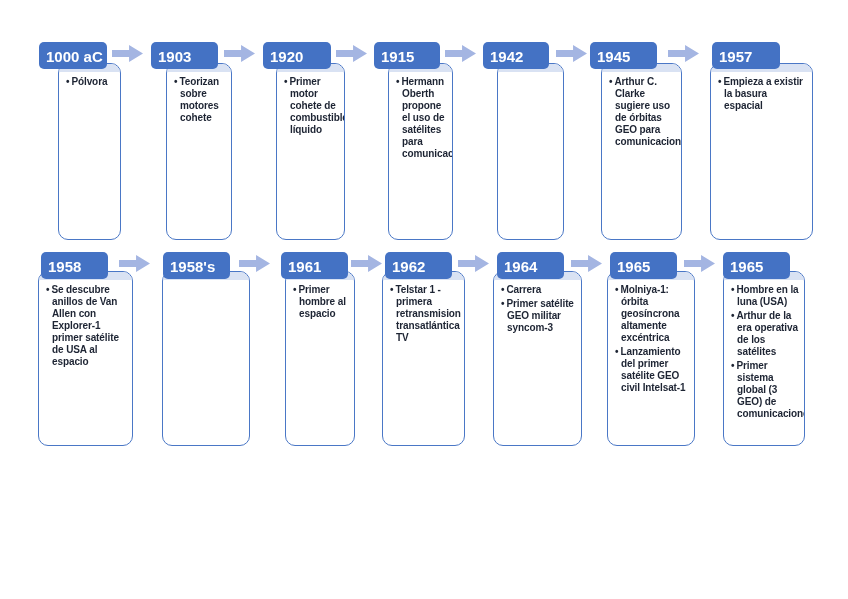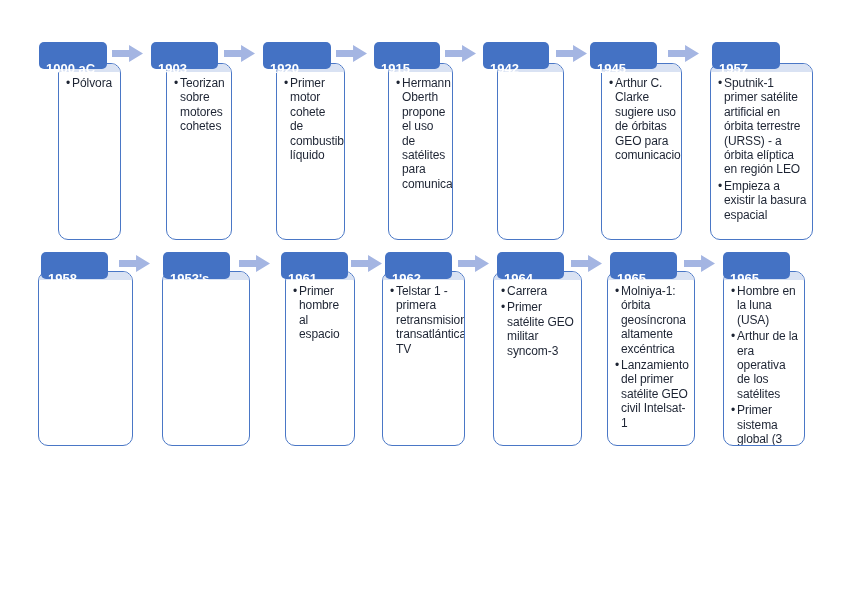--- a/index.html
+++ b/index.html
@@ -18,37 +18,37 @@
     width:var(--bw);height:var(--bh);
     box-sizing:border-box;
     background:#ffffff;
     border:1.5px solid #4a77c6;
     border-radius:10px;
     overflow:hidden;
   }
   .item .strip{height:8px;background:#d9e2f3;}
   .item .bullets{padding:4px 5px 0 7px;}
   .bullet{
-    font-size:12px;line-height:1.2;font-weight:400;
+    font-size:10px;line-height:1.2;font-weight:700;
     color:#1d2433;
     padding-left:6px;text-indent:-6px;
     margin-bottom:2px;
     letter-spacing:-0.1px;
   }
   .bullet::before{content:"•";margin-right:2px;}
   .item .hdr{
     position:absolute;
     left:var(--hx);top:var(--ht);
     width:var(--hw);height:27px;
     box-sizing:border-box;
     background:#4472c4;
     border-radius:5px;
     color:#ffffff;
-    font-size:13px;font-weight:700;line-height:1;
-    padding:20px 0 0 7px;
+    font-size:15px;font-weight:700;line-height:1;
+    padding:7px 0 0 7px;
   }
   
   .row1 .item{--ht:42px;--bt:63px;--bh:177px;}
   .row2 .item{--ht:252px;--bt:271px;--bh:175px;}
   
   .r1c1{--hx:39px;--hw:68px;--bx:58px;--bw:63px;}
   .r1c2{--hx:151px;--hw:67px;--bx:166px;--bw:66px;}
   .r1c3{--hx:263px;--hw:68px;--bx:276px;--bw:69px;}
   .r1c4{--hx:374px;--hw:66px;--bx:388px;--bw:65px;}
   .r1c5{--hx:483px;--hw:66px;--bx:497px;--bw:67px;}
@@ -88,21 +88,21 @@
           <div class="bullet">Pólvora</div>
         </div>
       </div>
       <div class="hdr">1000 aC</div>
     </div>
 
     <div class="item r1c2">
       <div class="body">
         <div class="strip"></div>
         <div class="bullets">
-          <div class="bullet">Teorizan sobre motores cohetes</div>
+          <div class="bullet">Teorizan sobre motores cohete</div>
         </div>
       </div>
       <div class="hdr">1903</div>
     </div>
 
     <div class="item r1c3">
       <div class="body">
         <div class="strip"></div>
         <div class="bullets">
           <div class="bullet">Primer motor cohete de combustible líquido</div>
@@ -135,49 +135,51 @@
           <div class="bullet">Arthur C. Clarke sugiere uso de órbitas GEO para comunicaciones</div>
         </div>
       </div>
       <div class="hdr">1945</div>
     </div>
 
     <div class="item r1c7">
       <div class="body">
         <div class="strip"></div>
         <div class="bullets">
-          <div class="bullet">Sputnik-1 primer satélite artificial en órbita terrestre (URSS) - a órbita elíptica en región LEO</div>
           <div class="bullet">Empieza a existir la basura espacial</div>
         </div>
       </div>
       <div class="hdr">1957</div>
     </div>
 
     <div class="arrow ar1 a1x1"></div>
     <div class="arrow ar1 a1x2"></div>
     <div class="arrow ar1 a1x3"></div>
     <div class="arrow ar1 a1x4"></div>
     <div class="arrow ar1 a1x5"></div>
     <div class="arrow ar1 a1x6"></div>
   </div>
 
   <div class="row2">
 
     <div class="item r2c1">
       <div class="body">
         <div class="strip"></div>
+        <div class="bullets">
+          <div class="bullet">Se descubre anillos de Van Allen con Explorer-1 primer satélite de USA al espacio</div>
+        </div>
       </div>
       <div class="hdr">1958</div>
     </div>
 
     <div class="item r2c2">
       <div class="body">
         <div class="strip"></div>
       </div>
-      <div class="hdr">1953's</div>
+      <div class="hdr">1958's</div>
     </div>
 
     <div class="item r2c3">
       <div class="body">
         <div class="strip"></div>
         <div class="bullets">
           <div class="bullet">Primer hombre al espacio</div>
         </div>
       </div>
       <div class="hdr">1961</div>

